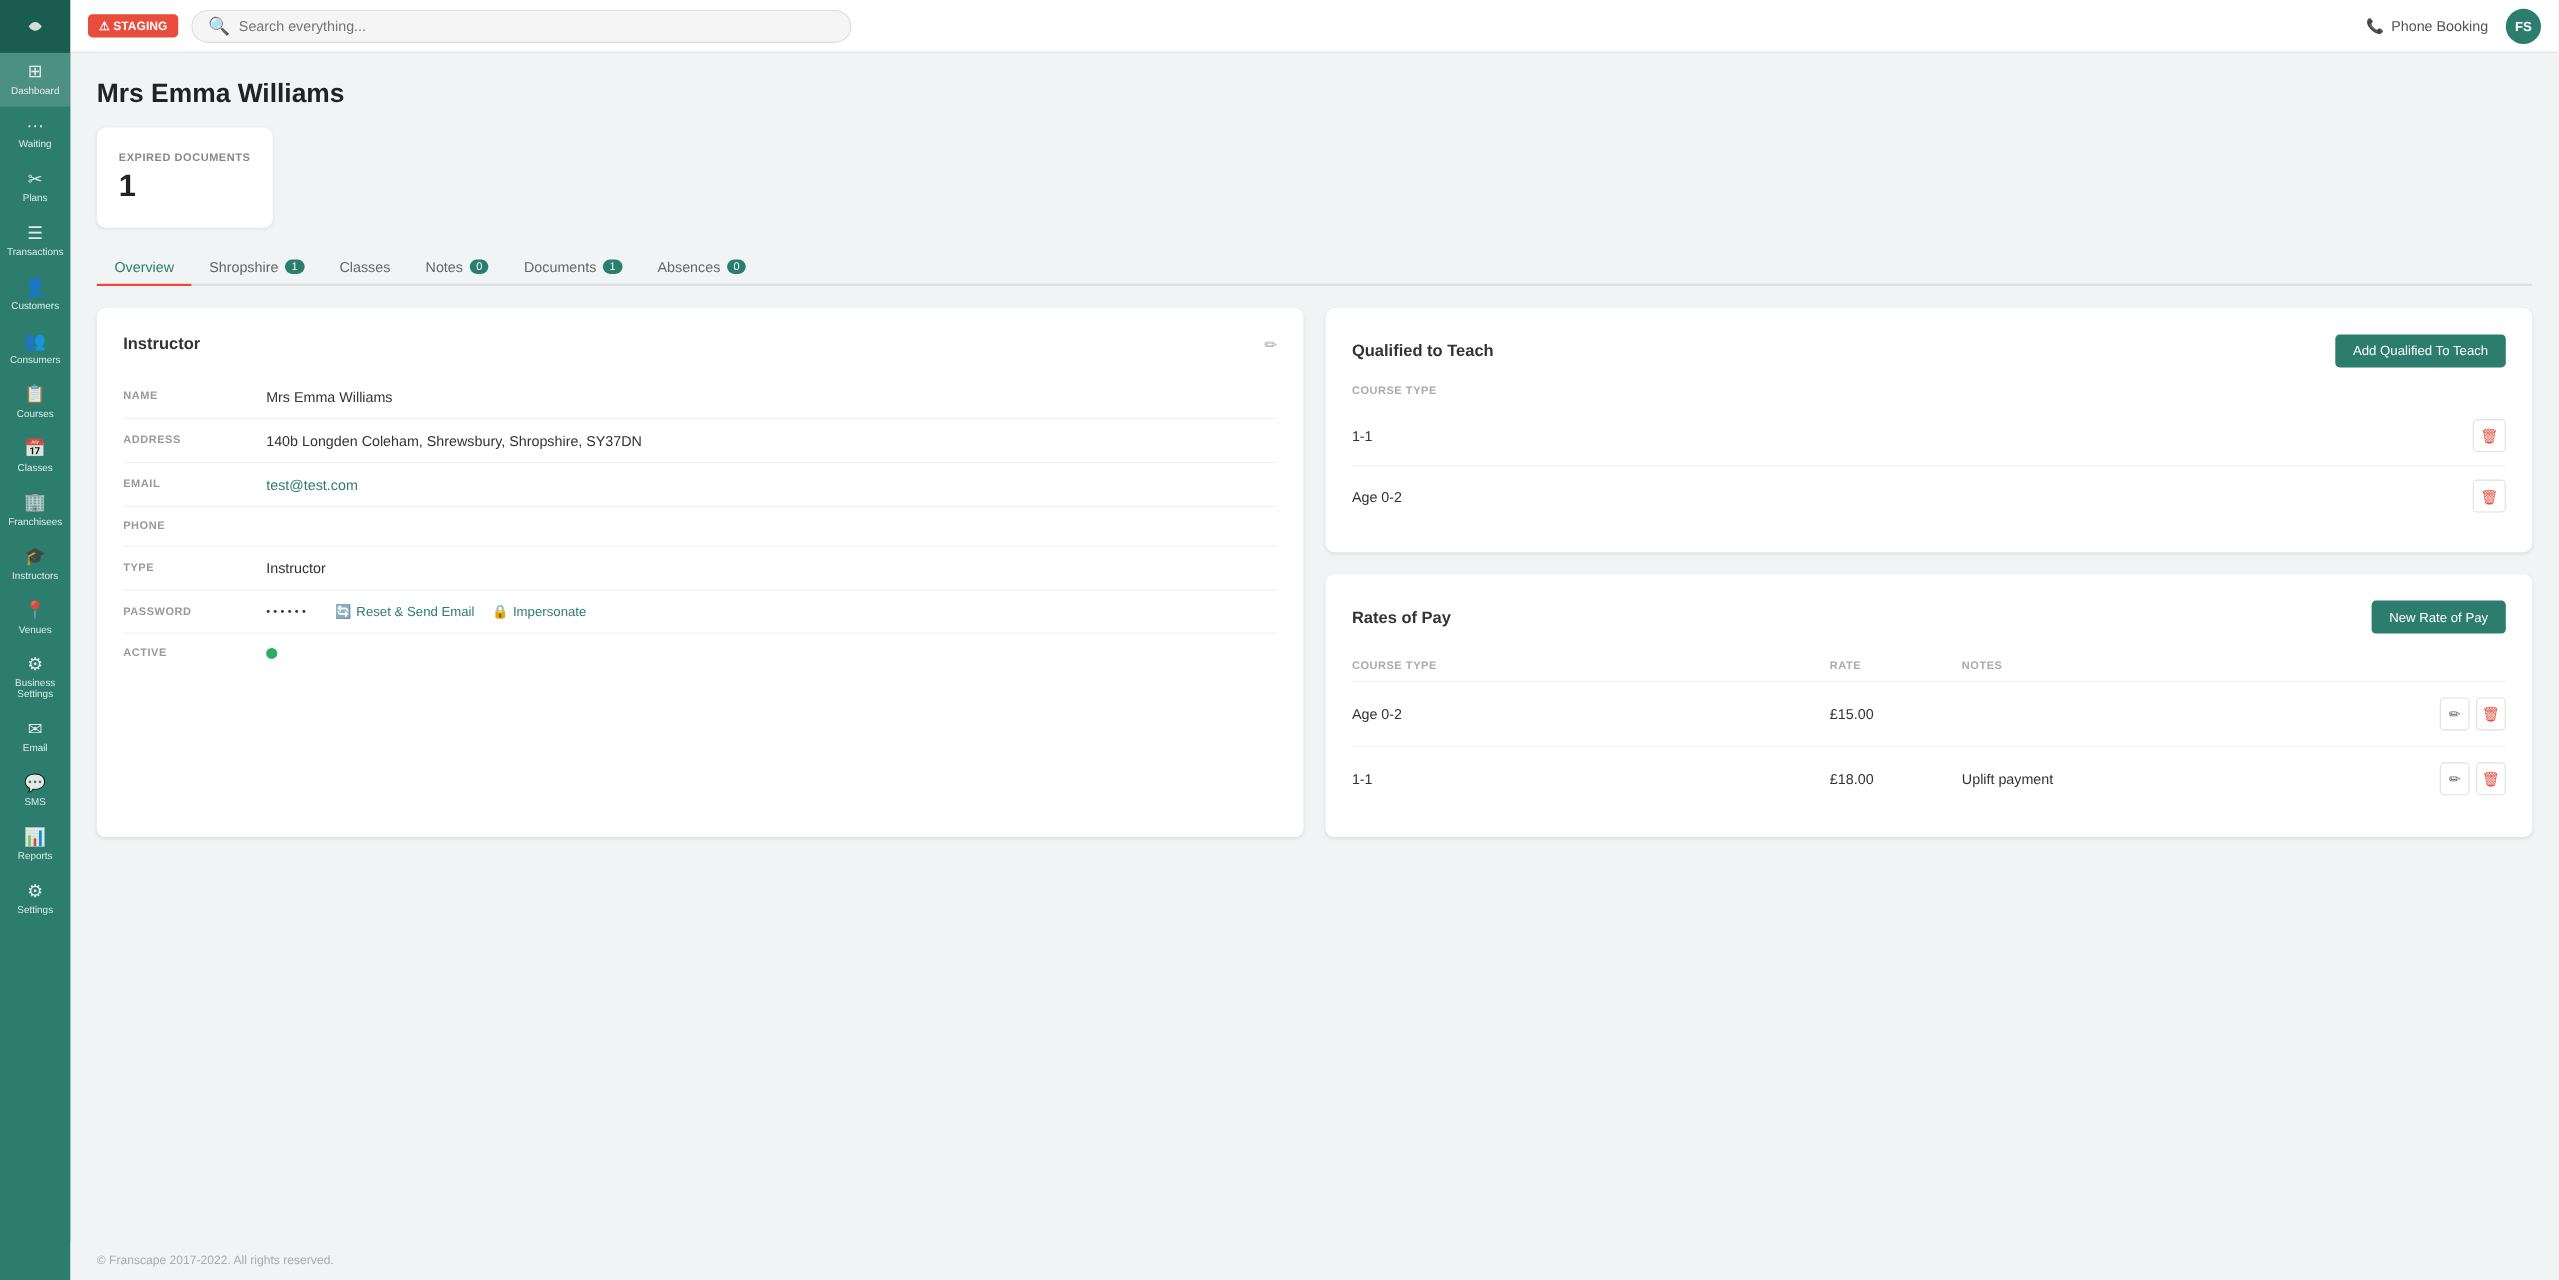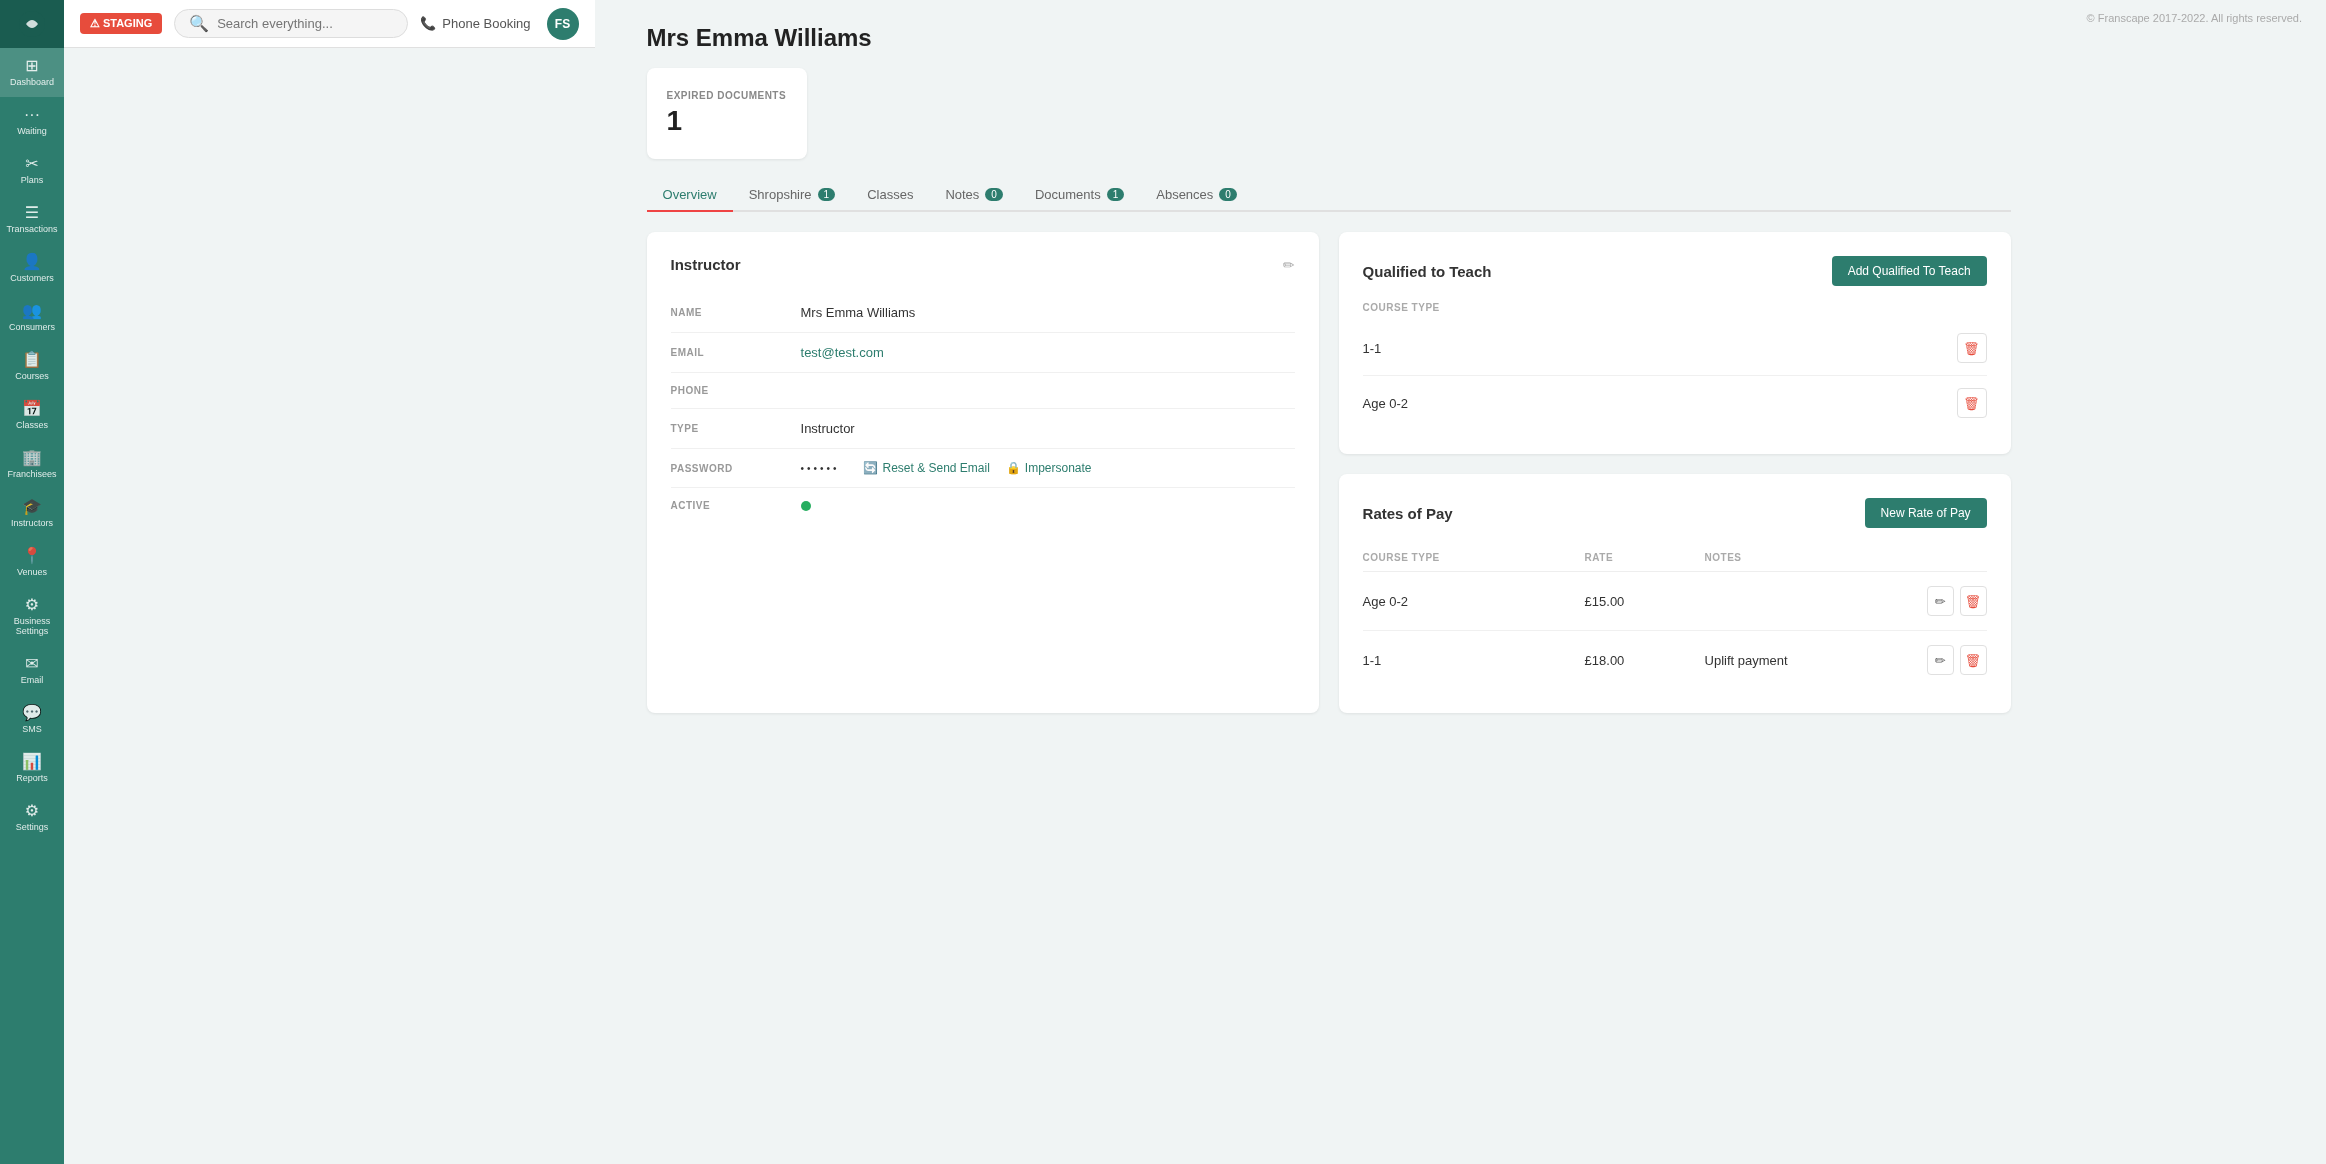--- a/index.html
+++ b/index.html
@@ -43,23 +43,22 @@
     .sidebar-icon {
       font-size: 16px;
       line-height: 1;
     }
     .sidebar-label { font-size: 9px; }
 
     
     .main {
       flex: 1;
       display: flex;
-      flex-direction: row;
+      flex-direction: column;
       overflow: hidden;
-      gap: 28px;
     }
 
     
     .topbar {
       height: 48px;
       background: white;
       display: flex;
       align-items: center;
       padding: 0 16px;
       gap: 12px;
@@ -506,20 +505,24 @@
         <div class="card-header">
           <span class="card-title">Instructor</span>
           <span class="edit-icon">✏</span>
         </div>
 
         <div class="field-row">
           <span class="field-label">NAME</span>
           <span class="field-value">Mrs Emma Williams</span>
         </div>
 
+        <div class="field-row">
+          <span class="field-label">ADDRESS</span>
+          <span class="field-value">140b Longden Coleham, Shrewsbury, Shropshire, SY37DN</span>
+        </div>
 
         <div class="field-row">
           <span class="field-label">EMAIL</span>
           <span class="field-value email">test@test.com</span>
         </div>
 
         <div class="field-row">
           <span class="field-label">PHONE</span>
           <span class="field-value"></span>
         </div>

